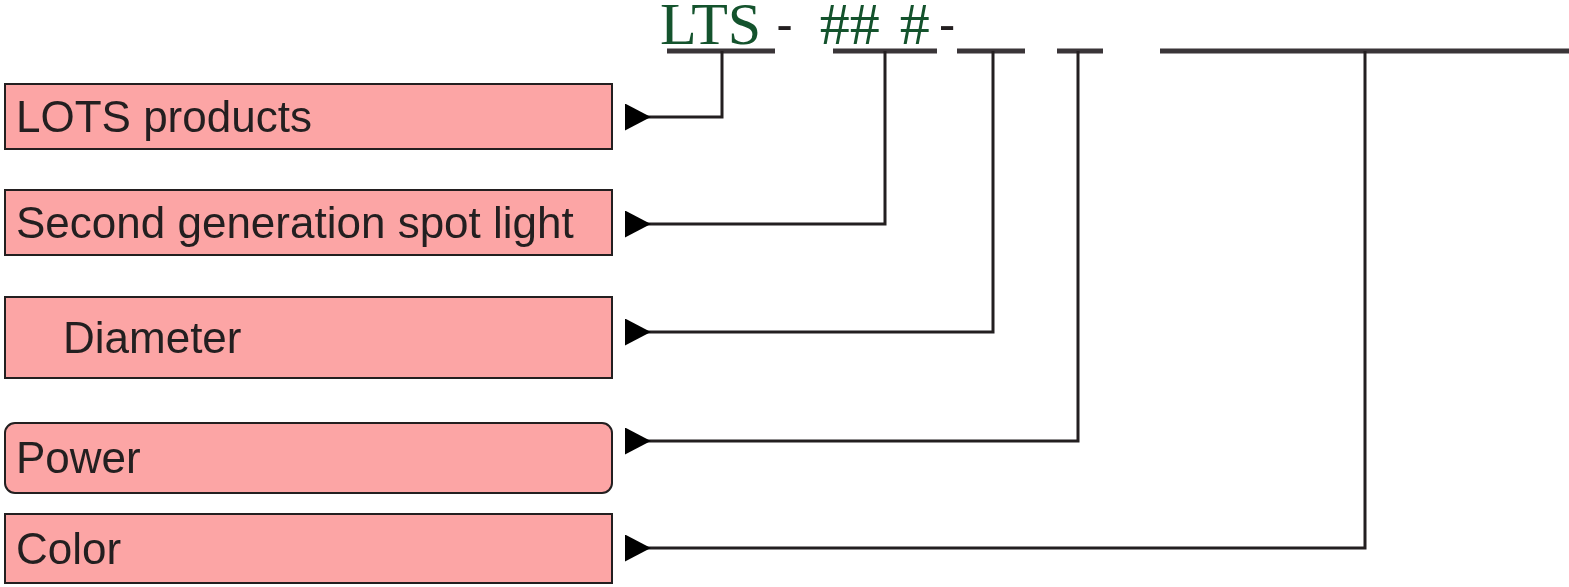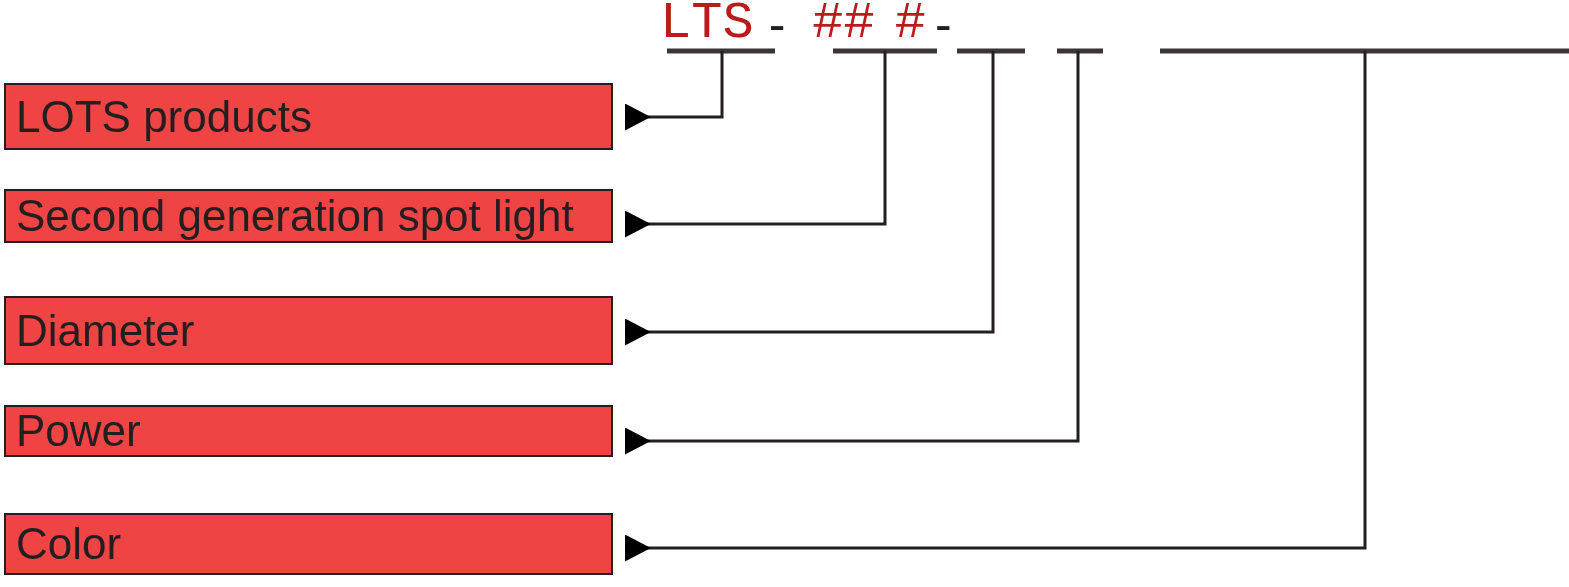--- a/index.html
+++ b/index.html
@@ -25,25 +25,25 @@
     position: absolute;
     left: 660px;
     top: 0px;
     width: 909px;
     height: 48px;
     display: flex;
     align-items: flex-start;
     white-space: nowrap;
   }
   .code-seg {
-    font-size: 52px;
+    font-size: 60px;
     line-height: 48px;
-    color: #b91c1c;
+    color: #14532d;
     letter-spacing: 0px;
-    font-family: Liberation Mono, monospace;
+    font-family: Liberation Serif, serif;
   }
   .code-sep {
     font-size: 50px;
     line-height: 48px;
     color: #231f20;
     padding: 0 9px;
   }
   .seg-lts   { padding-right: 6px; }
   .seg-2sl   { }
   .seg-hashh { padding-left: 18px; }
@@ -59,37 +59,37 @@
     height: 587px;
   }
 
   
   .label-box {
     position: absolute;
     left: 4px;
     width: 609px;
     box-sizing: border-box;
     border: 2px solid #231f20;
-    background: #ef4444;
+    background: #fca5a5;
     display: flex;
     align-items: center;
   }
   .label-text {
     font-size: 44px;
     line-height: 1;
     color: #231f20;
     padding-left: 10px;
     white-space: nowrap;
     font-family: "Liberation Sans", sans-serif;
   }
   #box-0 { top: 83px;  height: 67px; }
-  #box-1 { top: 189px; height: 54px; }
-  #box-2 { top: 296px; height: 69px; }
-  #box-3 { top: 405px; height: 52px; }
-  #box-4 { top: 513px; height: 62px; }
+  #box-1 { top: 189px; height: 67px; }
+  #box-2 { top: 296px; height: 83px; padding-left: 47px; }
+  #box-3 { top: 422px; height: 72px; border-radius: 11px; }
+  #box-4 { top: 513px; height: 71px; }
 </style>
 </head>
 <body>
 
 <div id="diagram">
 
   <div class="code-row">
     <span class="code-seg seg-lts">LTS</span>
     <span class="code-sep">-</span>
     <span class="code-seg seg-hashh">##</span>

